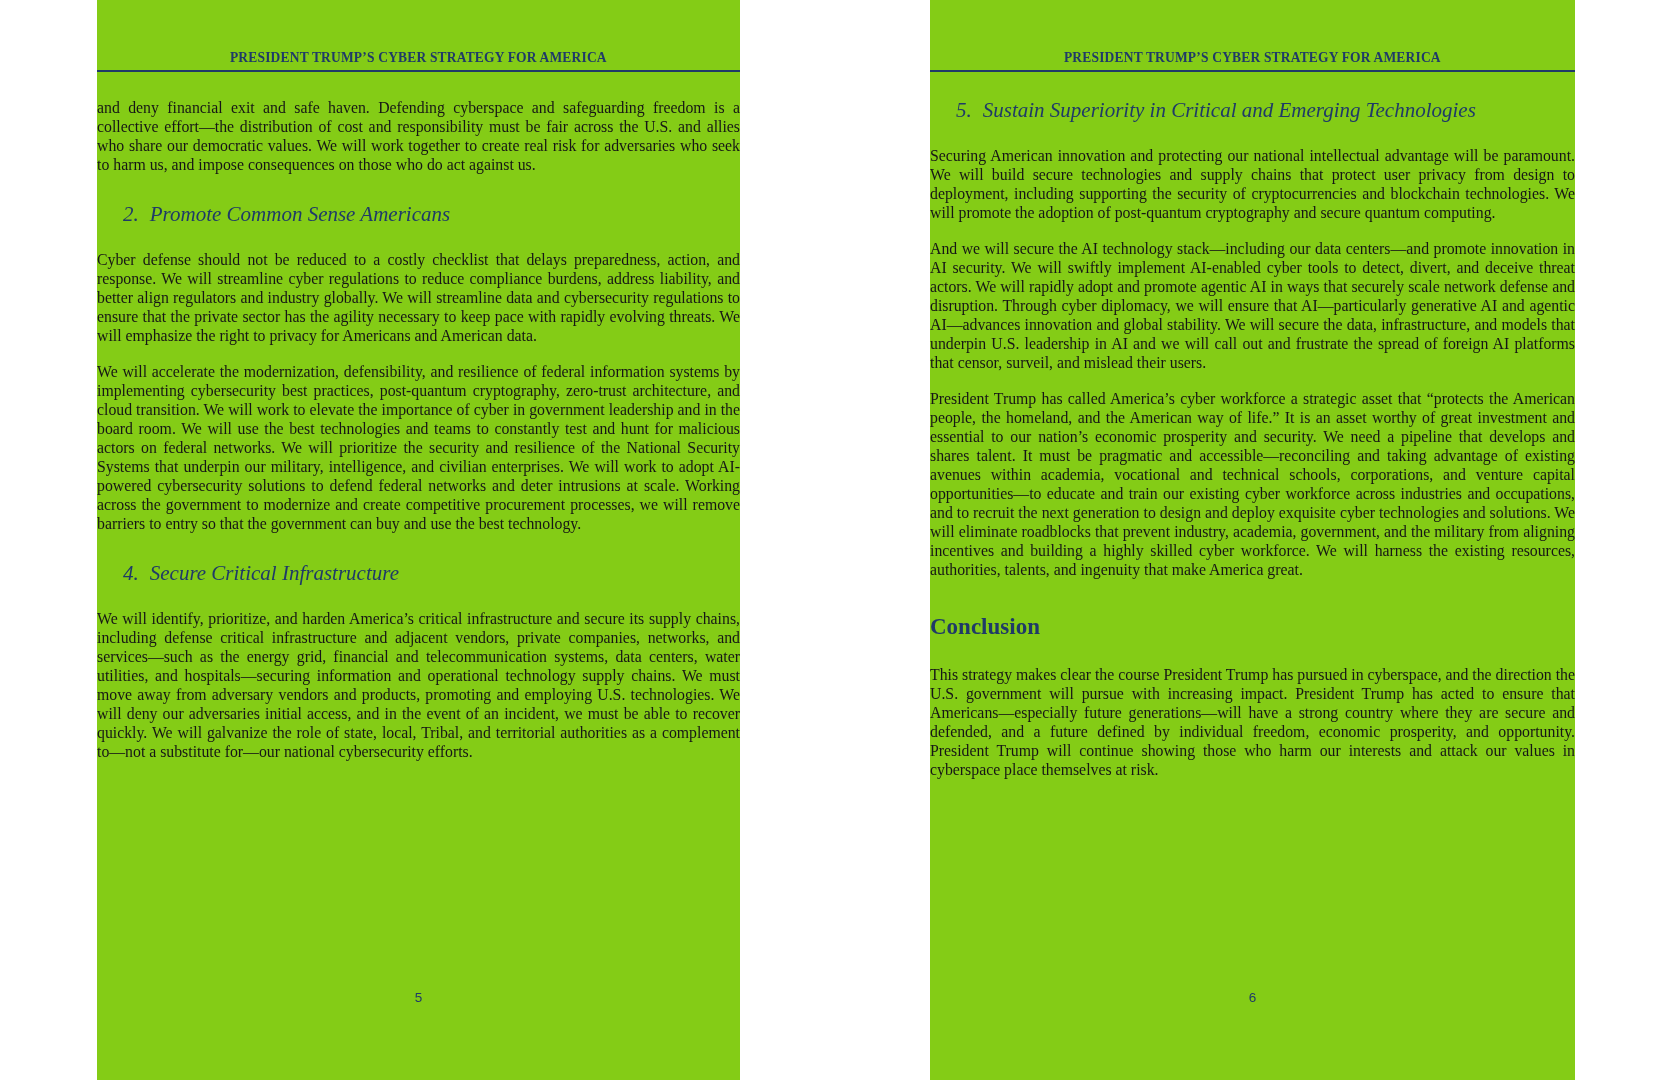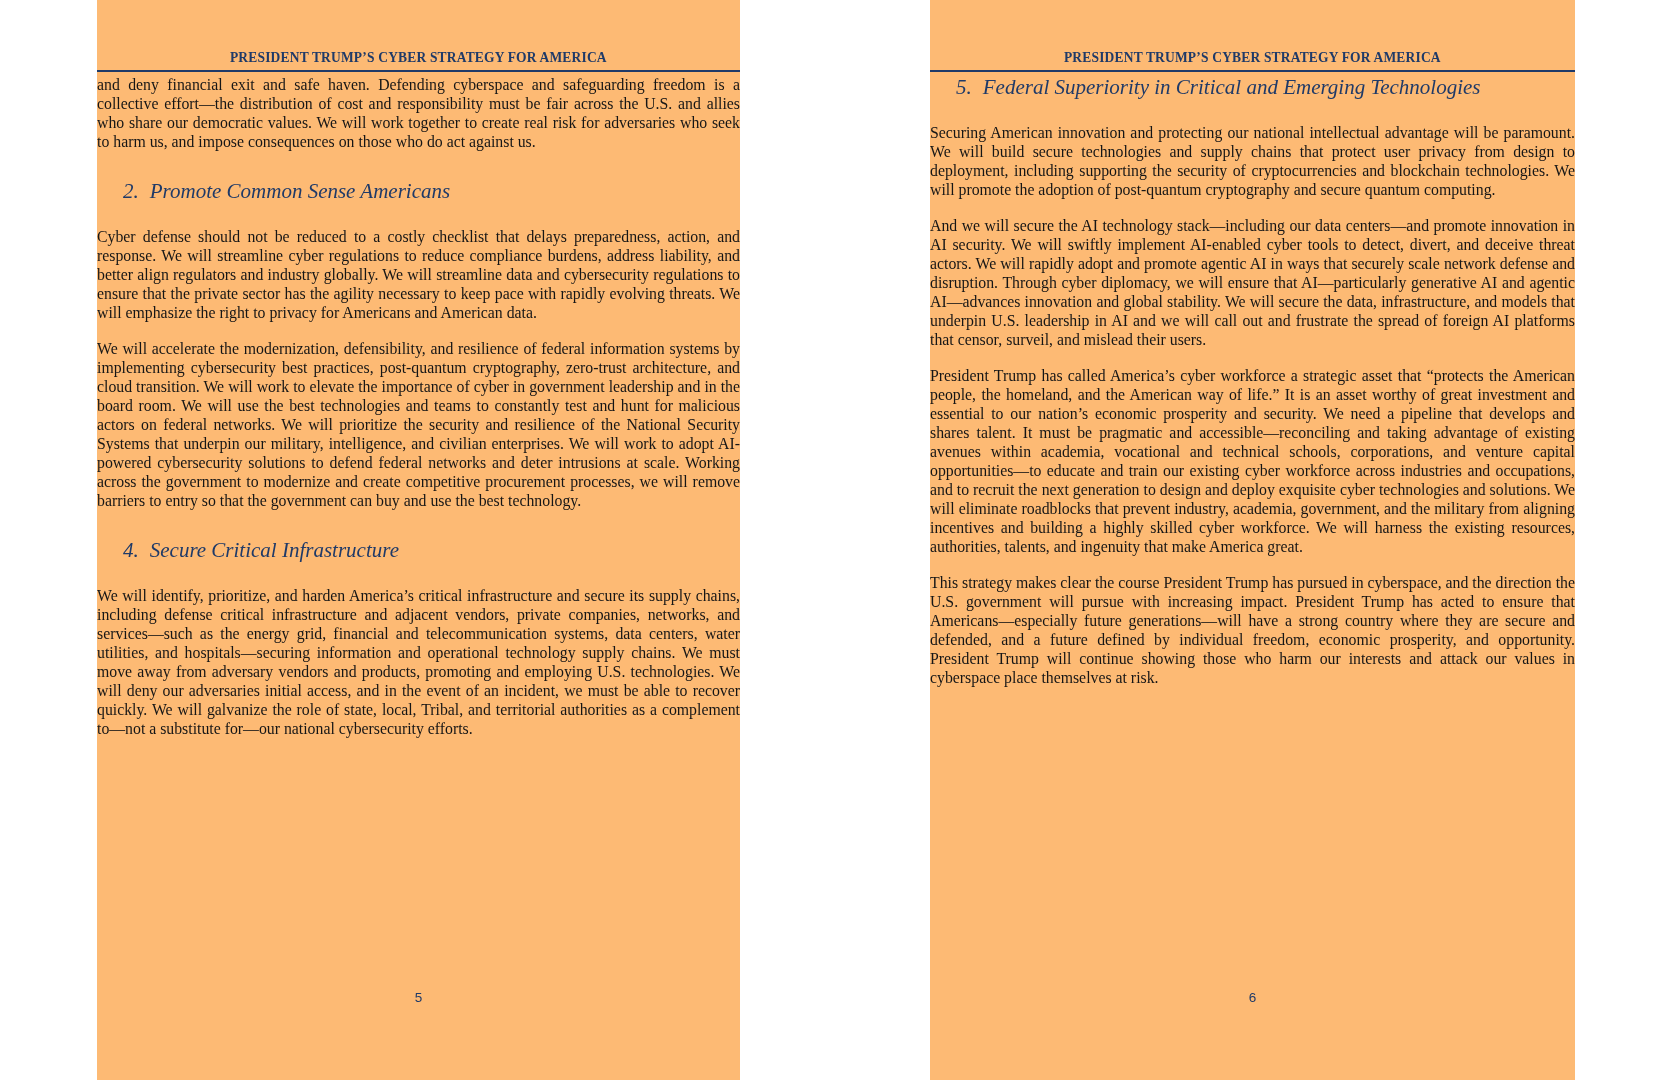--- a/index.html
+++ b/index.html
@@ -11,21 +11,21 @@
     position: relative;
     width: 1669px;
     height: 1080px;
     overflow: hidden;
     font-family: "Liberation Serif", "DejaVu Serif", serif;
   }
   .page {
     position: absolute;
     top: 0;
     height: 1080px;
-    background: #fdba74;
+    background: #84cc16;
   }
   .page.left  { left: 97px;  width: 643px; }
   .page.right { left: 930px; width: 645px; }
 
   .page-header {
     margin-top: 48px;
     text-align: center;
     border-bottom: 2.5px solid #1f3a68;
     padding-bottom: 4px;
     line-height: 18px;
@@ -35,21 +35,21 @@
     transform: scaleX(0.9);
     transform-origin: center;
     font-family: "Liberation Serif", "DejaVu Serif", serif;
     font-weight: 700;
     font-size: 15px;
     letter-spacing: 0.2px;
     color: #1f3a68;
     white-space: nowrap;
   }
 
-  .content { padding-top: 3px; }
+  .content { padding-top: 26px; }
 
   p.para {
     margin: 0 0 17px 0;
     font-size: 15.8px;
     line-height: 19px;
     text-align: justify;
     color: #161616;
   }
 
   h2.section {
@@ -99,20 +99,21 @@
     <p class="para">We will identify, prioritize, and harden America’s critical infrastructure and secure its supply chains, including defense critical infrastructure and adjacent vendors, private companies, networks, and services—such as the energy grid, financial and telecommunication systems, data centers, water utilities, and hospitals—securing information and operational technology supply chains. We must move away from adversary vendors and products, promoting and employing U.S. technologies. We will deny our adversaries initial access, and in the event of an incident, we must be able to recover quickly. We will galvanize the role of state, local, Tribal, and territorial authorities as a complement to—not a substitute for—our national cybersecurity efforts.</p>
   </div>
   <div class="page-number">5</div>
 </div>
 
 <div class="page right">
   <div class="page-header">
     <span class="header-title">PRESIDENT TRUMP’S CYBER STRATEGY FOR AMERICA</span>
   </div>
   <div class="content">
-    <h2 class="section"><span class="section-number">5.</span><span class="section-title">Federal Superiority in Critical and Emerging Technologies</span></h2>
+    <h2 class="section"><span class="section-number">5.</span><span class="section-title">Sustain Superiority in Critical and Emerging Technologies</span></h2>
     <p class="para">Securing American innovation and protecting our national intellectual advantage will be paramount. We will build secure technologies and supply chains that protect user privacy from design to deployment, including supporting the security of cryptocurrencies and blockchain technologies. We will promote the adoption of post-quantum cryptography and secure quantum computing.</p>
     <p class="para">And we will secure the AI technology stack—including our data centers—and promote innovation in AI security. We will swiftly implement AI-enabled cyber tools to detect, divert, and deceive threat actors. We will rapidly adopt and promote agentic AI in ways that securely scale network defense and disruption. Through cyber diplomacy, we will ensure that AI—particularly generative AI and agentic AI—advances innovation and global stability. We will secure the data, infrastructure, and models that underpin U.S. leadership in AI and we will call out and frustrate the spread of foreign AI platforms that censor, surveil, and mislead their users.</p>
     <p class="para">President Trump has called America’s cyber workforce a strategic asset that “protects the American people, the homeland, and the American way of life.” It is an asset worthy of great investment and essential to our nation’s economic prosperity and security. We need a pipeline that develops and shares talent. It must be pragmatic and accessible—reconciling and taking advantage of existing avenues within academia, vocational and technical schools, corporations, and venture capital opportunities—to educate and train our existing cyber workforce across industries and occupations, and to recruit the next generation to design and deploy exquisite cyber technologies and solutions. We will eliminate roadblocks that prevent industry, academia, government, and the military from aligning incentives and building a highly skilled cyber workforce. We will harness the existing resources, authorities, talents, and ingenuity that make America great.</p>
+    <h2 class="conclusion">Conclusion</h2>
     <p class="para">This strategy makes clear the course President Trump has pursued in cyberspace, and the direction the U.S. government will pursue with increasing impact. President Trump has acted to ensure that Americans—especially future generations—will have a strong country where they are secure and defended, and a future defined by individual freedom, economic prosperity, and opportunity. President Trump will continue showing those who harm our interests and attack our values in cyberspace place themselves at risk.</p>
   </div>
   <div class="page-number">6</div>
 </div>
 
 </body></html>

